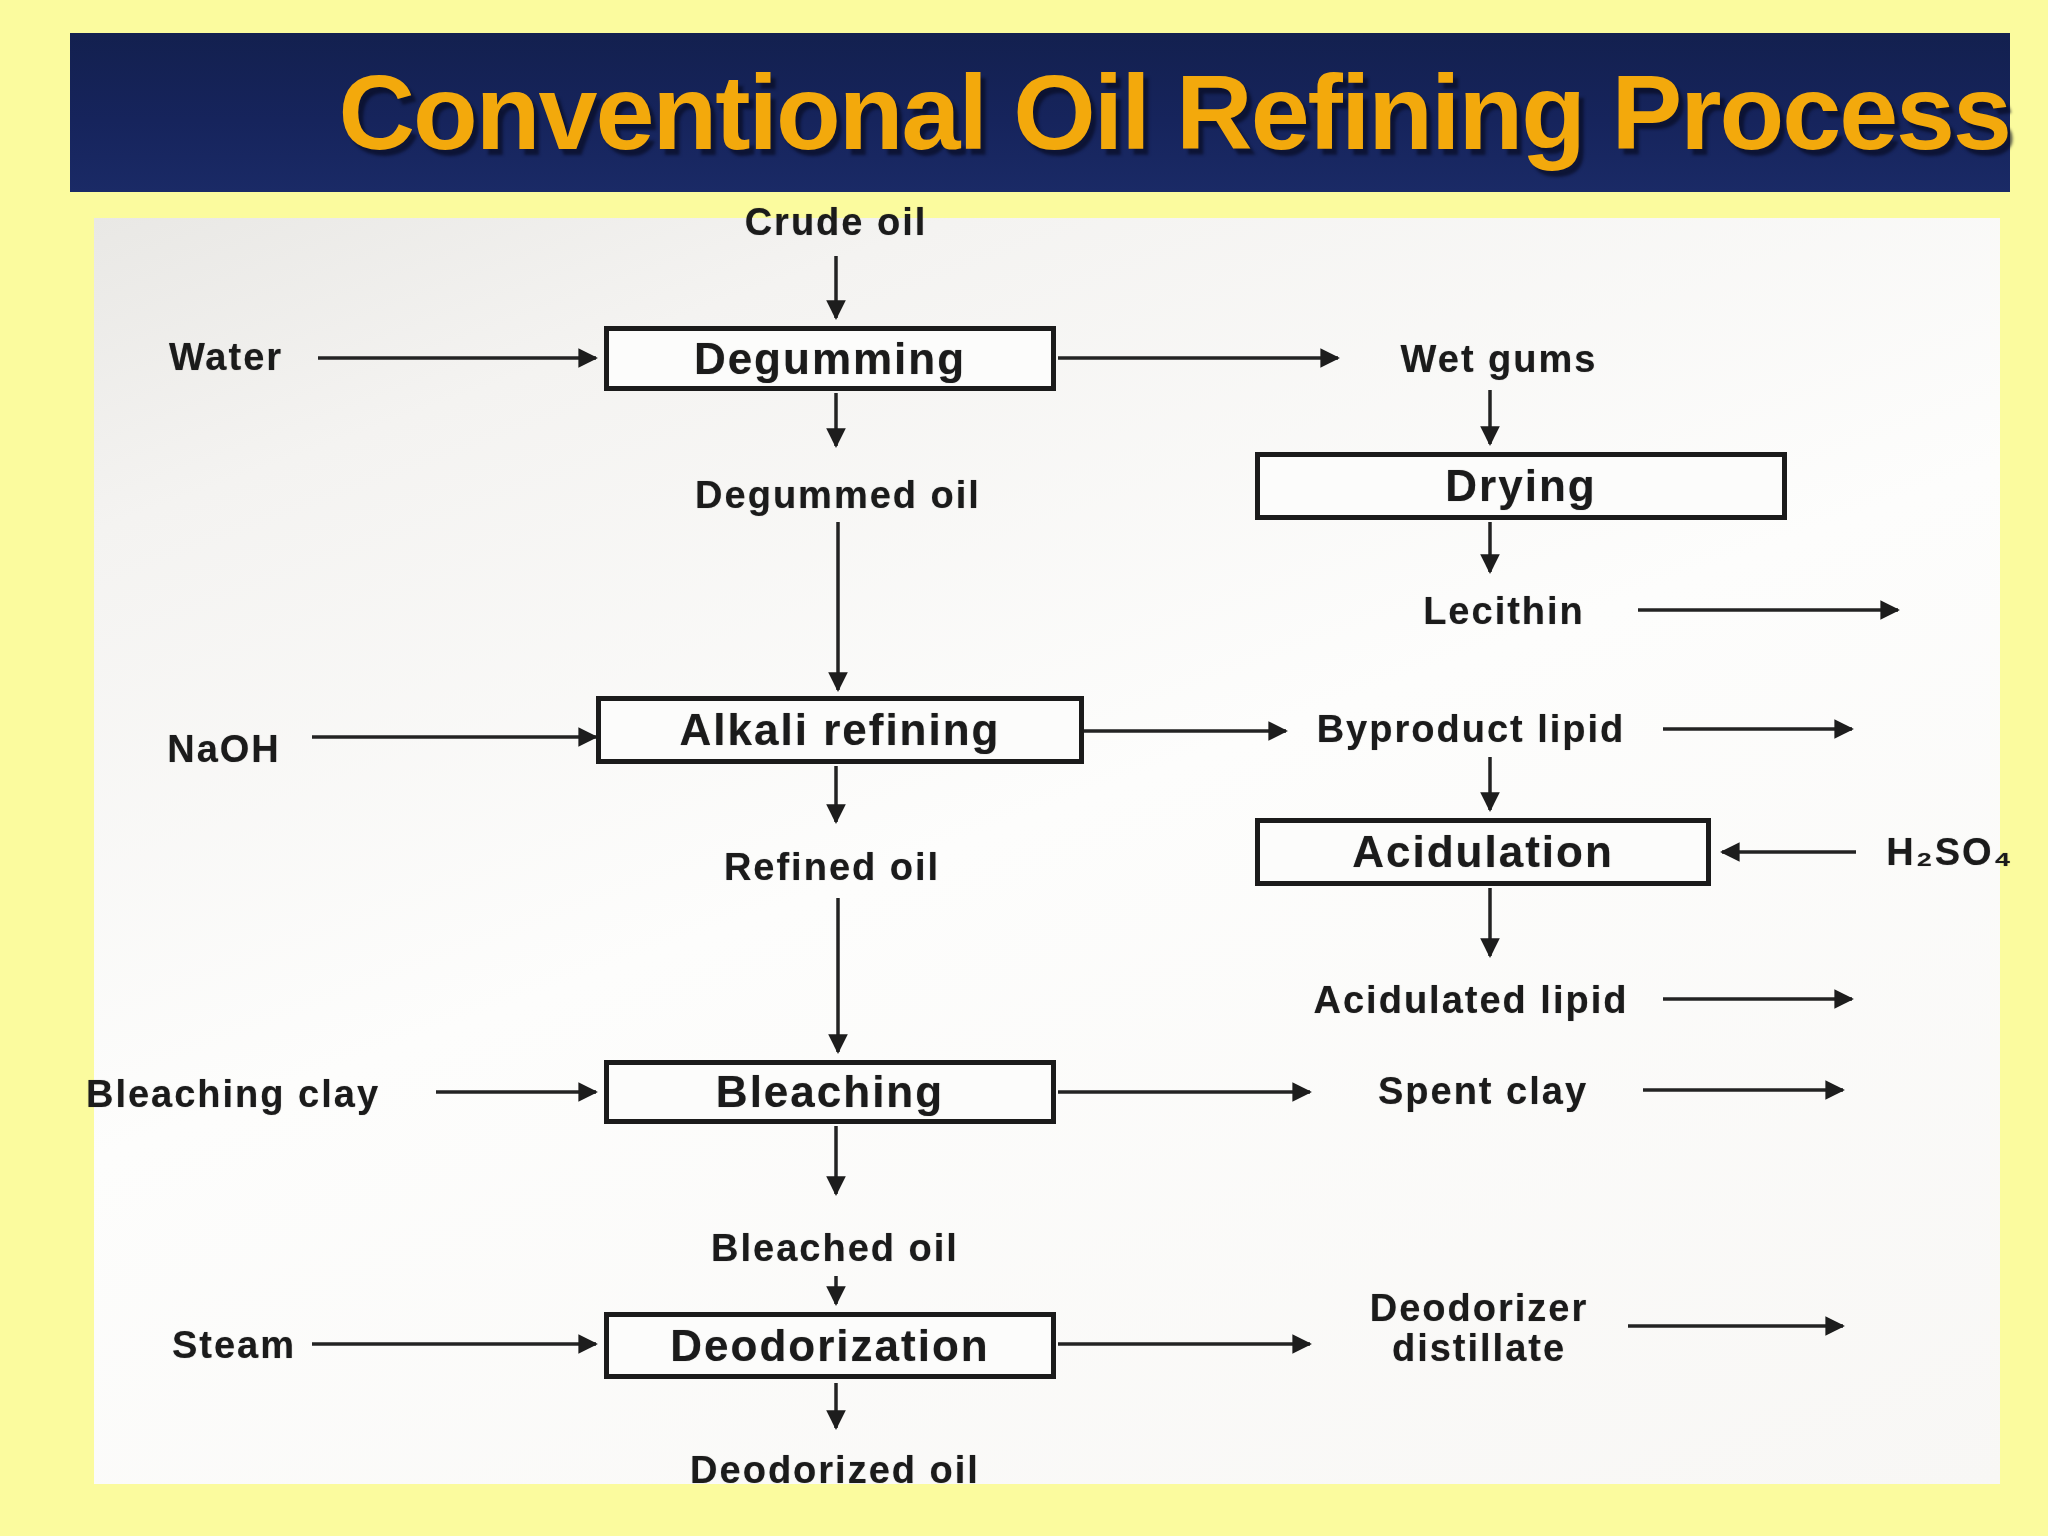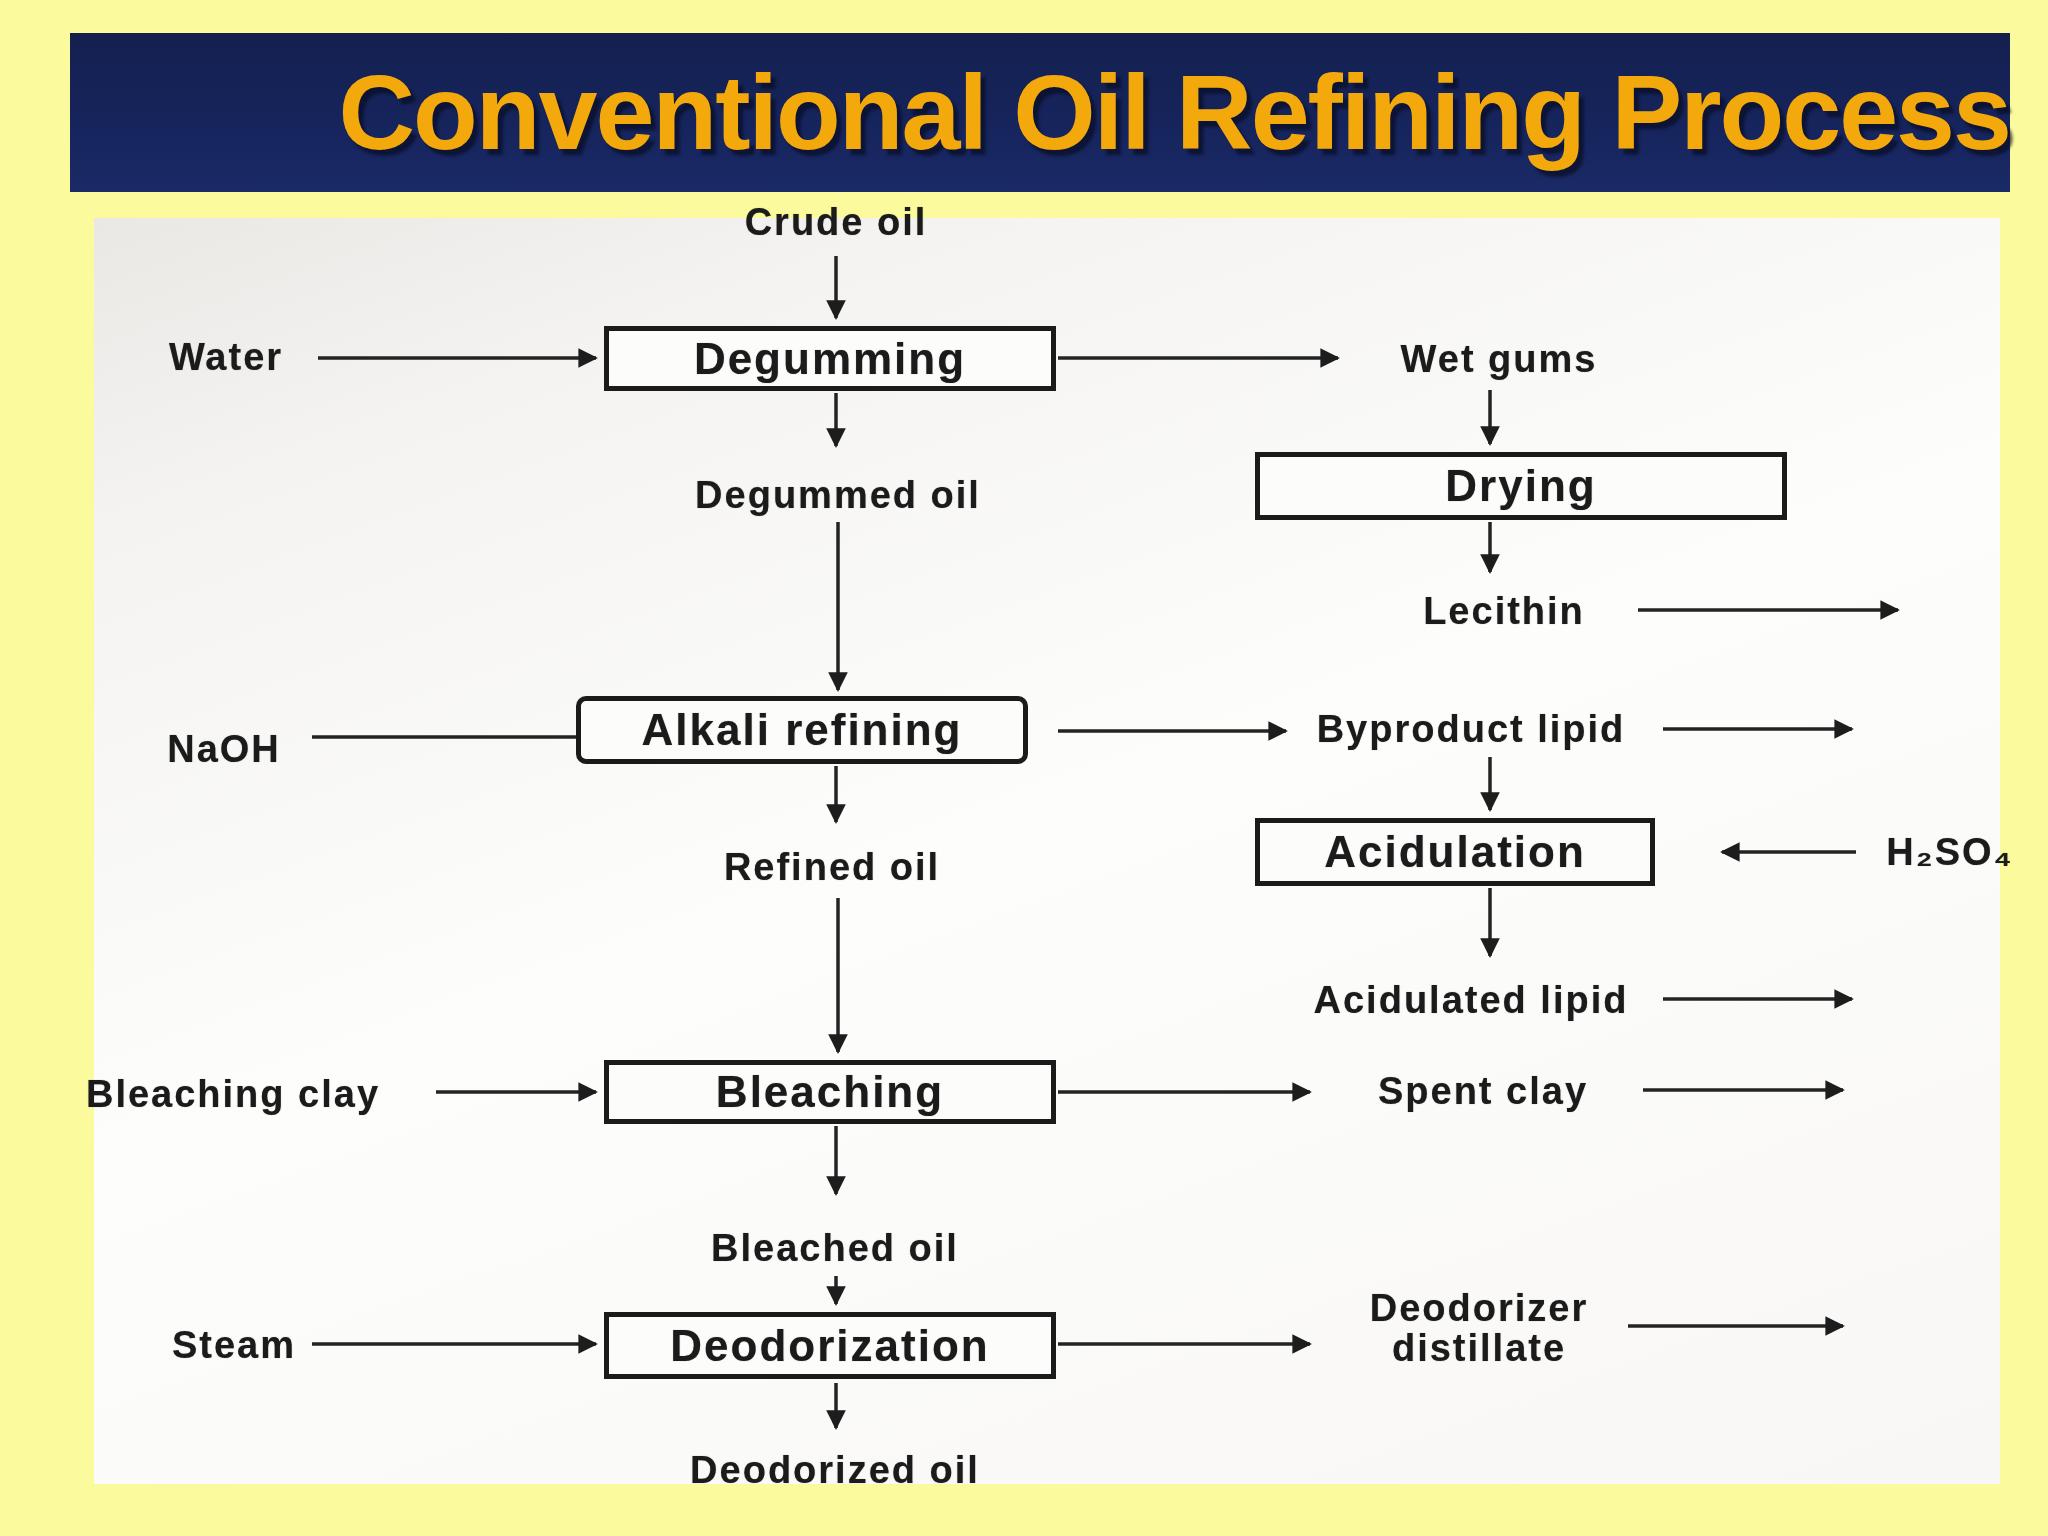--- a/index.html
+++ b/index.html
@@ -31,22 +31,22 @@
   
   .pbox{
     position:absolute;box-sizing:border-box;
     border:5px solid #1B1B1B;background:#FCFCFB;
     display:flex;align-items:center;justify-content:center;
     font-size:44px;font-weight:bold;letter-spacing:2px;color:#1B1B1B;
     text-shadow:0 0 1px rgba(20,20,20,.45);
   }
   .b-degumming     {left:604px;top:326px;width:452px;height:65px;}
   .b-drying        {left:1255px;top:452px;width:532px;height:68px;}
-  .b-alkali        {left:576px;top:696px;width:452px;height:68px;border-radius:10px;}
-  .b-acidulation   {left:1255px;top:818px;width:400px;height:68px;}
+  .b-alkali        {left:596px;top:696px;width:488px;height:68px;}
+  .b-acidulation   {left:1255px;top:818px;width:456px;height:68px;}
   .b-bleaching     {left:604px;top:1060px;width:452px;height:64px;}
   .b-deodorization {left:604px;top:1312px;width:452px;height:67px;}
   
   .lbl{
     position:absolute;transform:translate(-50%,-50%);
     font-size:38px;font-weight:bold;letter-spacing:2px;color:#1B1B1B;
     white-space:nowrap;text-align:center;line-height:1.0;
     text-shadow:0 0 1px rgba(20,20,20,.45);
   }
   .l-crude-oil        {left:836px;top:222px;}

